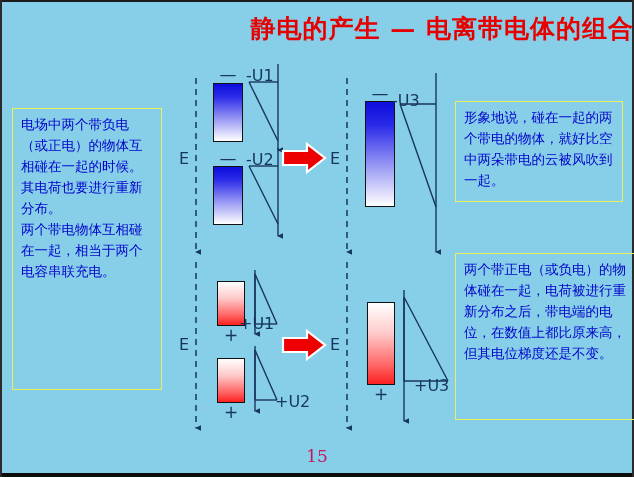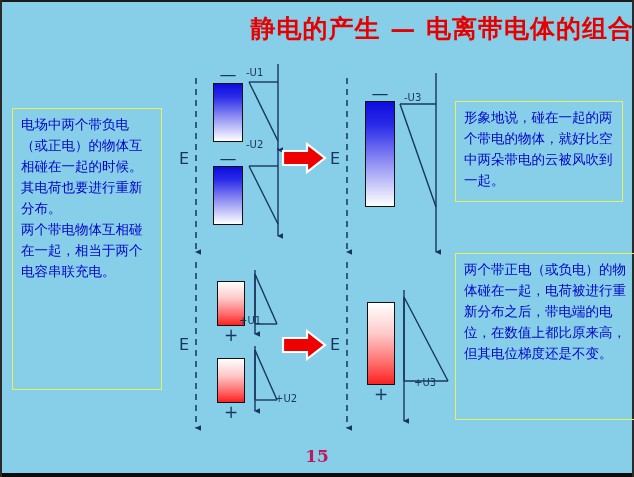--- a/index.html
+++ b/index.html
@@ -60,21 +60,20 @@
   #box-tr     { left: 455px; top: 101px; width: 168px; height: 101px; }
   #box-br     { left: 455px; top: 253px; width: 192px; height: 167px; }
 
   .page-num {
     position: absolute;
     left: 0; top: 446px; width: 634px;
     text-align: center;
     color: #c2185b;
     font-family: "DejaVu Serif", "Liberation Serif", serif;
     font-size: 17px;
-    font-weight: bold;
   }
 
   
   .bar {
     position: absolute;
     border: 1px solid #111;
     box-sizing: border-box;
   }
   .bar.neg { background: linear-gradient(to bottom, #0d0ddd 0%, #2a2ae8 22%, #9a9af5 62%, #ffffff 100%); }
   .bar.pos { background: linear-gradient(to bottom, #ffffff 0%, #ffc9c9 38%, #ff6b6b 75%, #fc2020 100%); }
@@ -85,21 +84,21 @@
     font-family: "DejaVu Sans", "Liberation Sans", sans-serif;
     font-size: 17px;
     line-height: 1;
     text-align: center;
   }
 
   .ulabel {
     position: absolute;
     color: #17365d;
     font-family: "DejaVu Sans", "Liberation Sans", sans-serif;
-    font-size: 10px;
+    font-size: 16px;
     line-height: 1;
     white-space: nowrap;
   }
 
   .elabel {
     position: absolute;
     color: #17365d;
     font-family: "DejaVu Sans", "Liberation Sans", sans-serif;
     font-size: 16px;
     line-height: 1;
@@ -129,25 +128,25 @@
   <div class="textbox" id="box-left">电场中两个带负电（或正电）的物体互相碰在一起的时候。其电荷也要进行重新分布。<br>两个带电物体互相碰在一起，相当于两个电容串联充电。</div>
 
   <div class="textbox" id="box-br">两个带正电（或负电）的物体碰在一起，电荷被进行重新分布之后，带电端的电位，在数值上都比原来高，但其电位梯度还是不变。</div>
 
   <div class="bar neg" style="left:213px;top:83px;width:30px;height:59px;"></div>
   <div class="sign" style="left:211px;top:66px;width:34px;">—</div>
   <div class="ulabel" style="left:246px;top:68px;">-U1</div>
 
   <div class="bar neg" style="left:213px;top:166px;width:30px;height:59px;"></div>
   <div class="sign" style="left:211px;top:150px;width:34px;">—</div>
-  <div class="ulabel" style="left:246px;top:140px;">-U2</div>
+  <div class="ulabel" style="left:246px;top:152px;">-U2</div>
 
   <div class="bar neg" style="left:365px;top:101px;width:30px;height:106px;"></div>
   <div class="sign" style="left:363px;top:85px;width:34px;">—</div>
-  <div class="ulabel" style="left:404px;top:93px;">-U3</div>
+  <div class="ulabel" style="left:392px;top:93px;">-U3</div>
 
   <div class="elabel" style="left:179px;top:151px;">E</div>
   <div class="elabel" style="left:330px;top:151px;">E</div>
 
   <div class="bar pos" style="left:217px;top:281px;width:28px;height:45px;"></div>
   <div class="sign" style="left:214px;top:327px;width:34px;">+</div>
   <div class="ulabel" style="left:239px;top:316px;">+U1</div>
 
   <div class="bar pos" style="left:217px;top:358px;width:28px;height:45px;"></div>
   <div class="sign" style="left:214px;top:404px;width:34px;">+</div>

